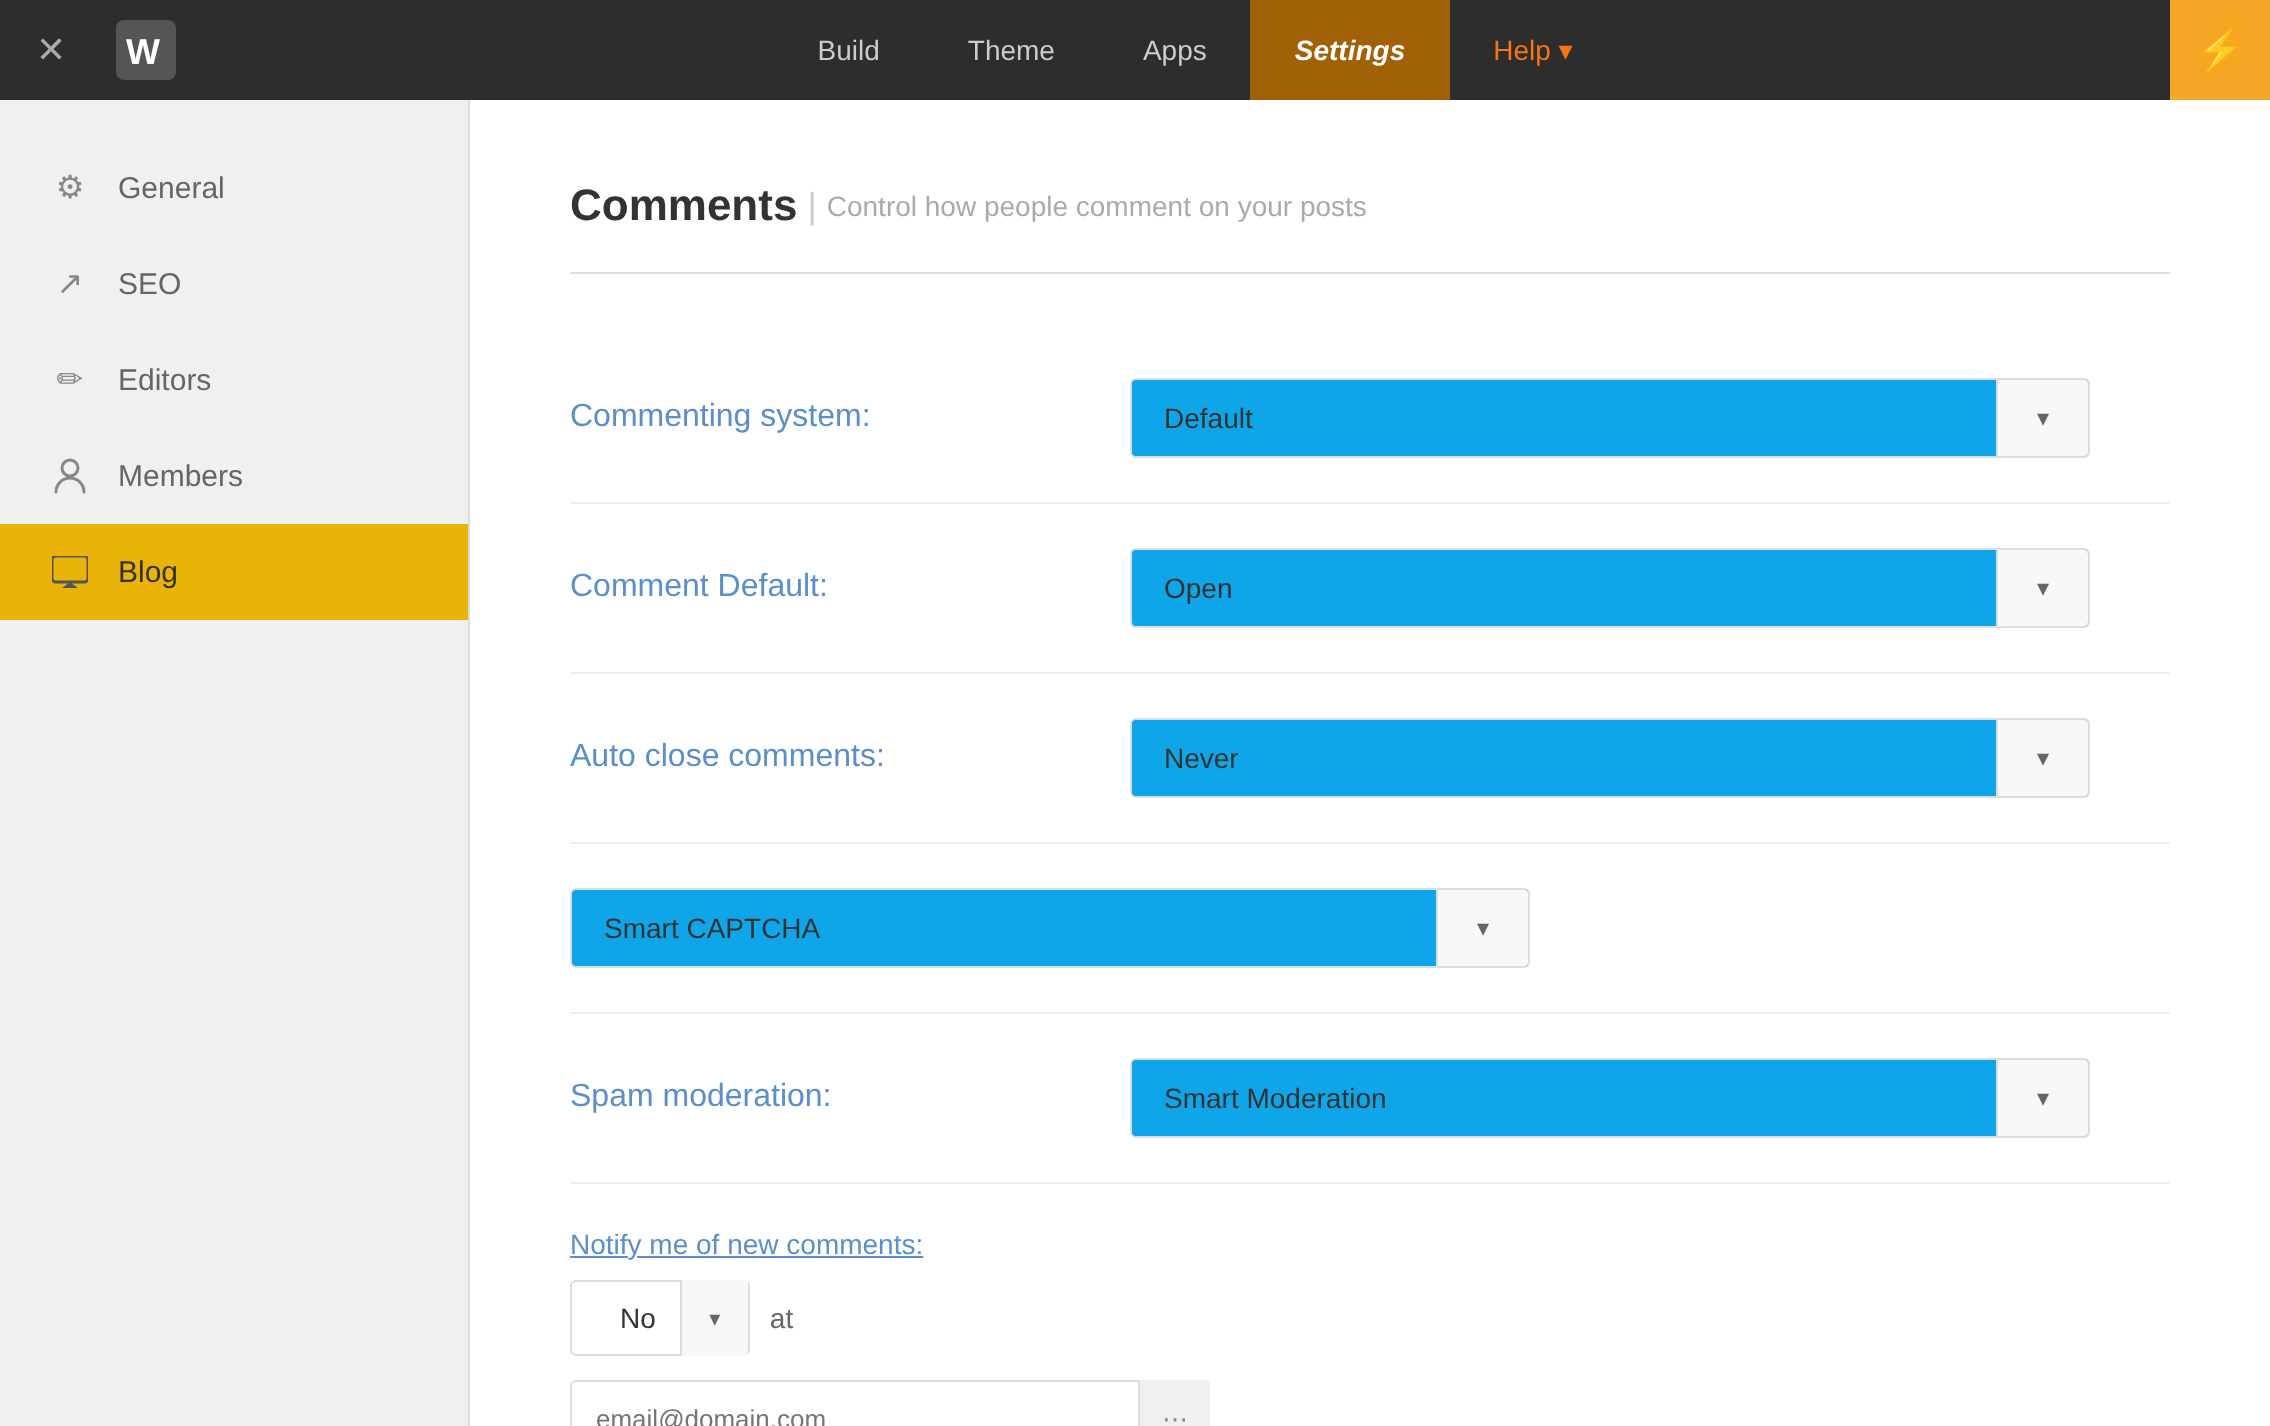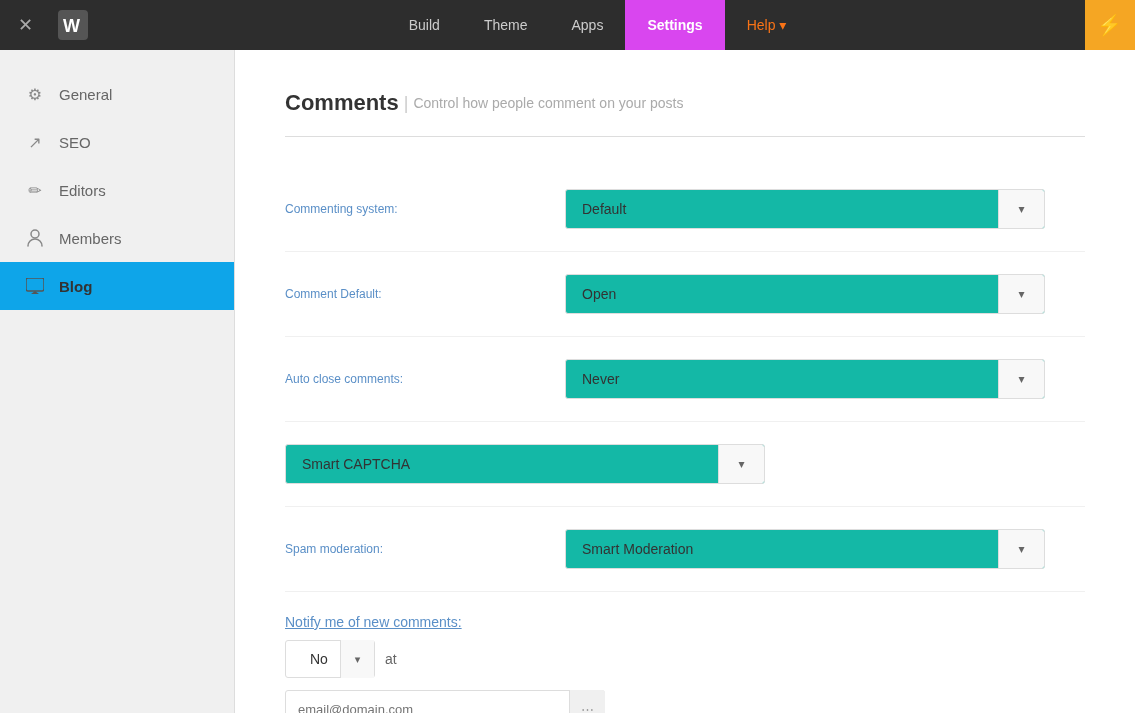--- a/index.html
+++ b/index.html
@@ -45,23 +45,24 @@
       color: #ccc;
       text-decoration: none;
       padding: 0 22px;
       height: 50px;
       display: flex;
       align-items: center;
       font-size: 14px;
       cursor: pointer;
     }
     .nav-link.active {
-      background: #d946ef;
+      background: #a16207;
       color: #fff;
       font-weight: 600;
+      font-style: italic;
     }
     .help-link {
       color: #f97316;
       font-size: 14px;
       padding: 0 22px;
       height: 50px;
       display: flex;
       align-items: center;
       cursor: pointer;
     }
@@ -95,23 +96,23 @@
     .sidebar-item {
       display: flex;
       align-items: center;
       padding: 14px 25px;
       cursor: pointer;
       gap: 14px;
       color: #666;
       font-size: 15px;
     }
     .sidebar-item.active {
-      background: #0ea5e9;
+      background: #eab308;
       color: #333;
-      font-weight: 700;
+      font-weight: 400;
     }
     .sidebar-icon {
       width: 20px;
       height: 20px;
       display: flex;
       align-items: center;
       justify-content: center;
       color: #888;
       font-size: 16px;
     }
@@ -149,36 +150,36 @@
 
     
     .form-row {
       display: flex;
       align-items: center;
       padding: 22px 0;
       border-bottom: 1px solid #f0f0f0;
     }
     .form-label {
       width: 280px;
-      font-size: 12px;
+      font-size: 16px;
       color: #5a8fc7;
       flex-shrink: 0;
     }
     .form-control {
       flex: 1;
       max-width: 480px;
     }
 
     
     .dropdown {
       display: flex;
       align-items: center;
       border: 1px solid #ddd;
       border-radius: 3px;
-      background: #14b8a6;
+      background: #0ea5e9;
       cursor: pointer;
       height: 40px;
       overflow: hidden;
     }
     .dropdown-value {
       flex: 1;
       padding: 0 16px;
       font-size: 14px;
       color: #333;
       font-weight: 500;

